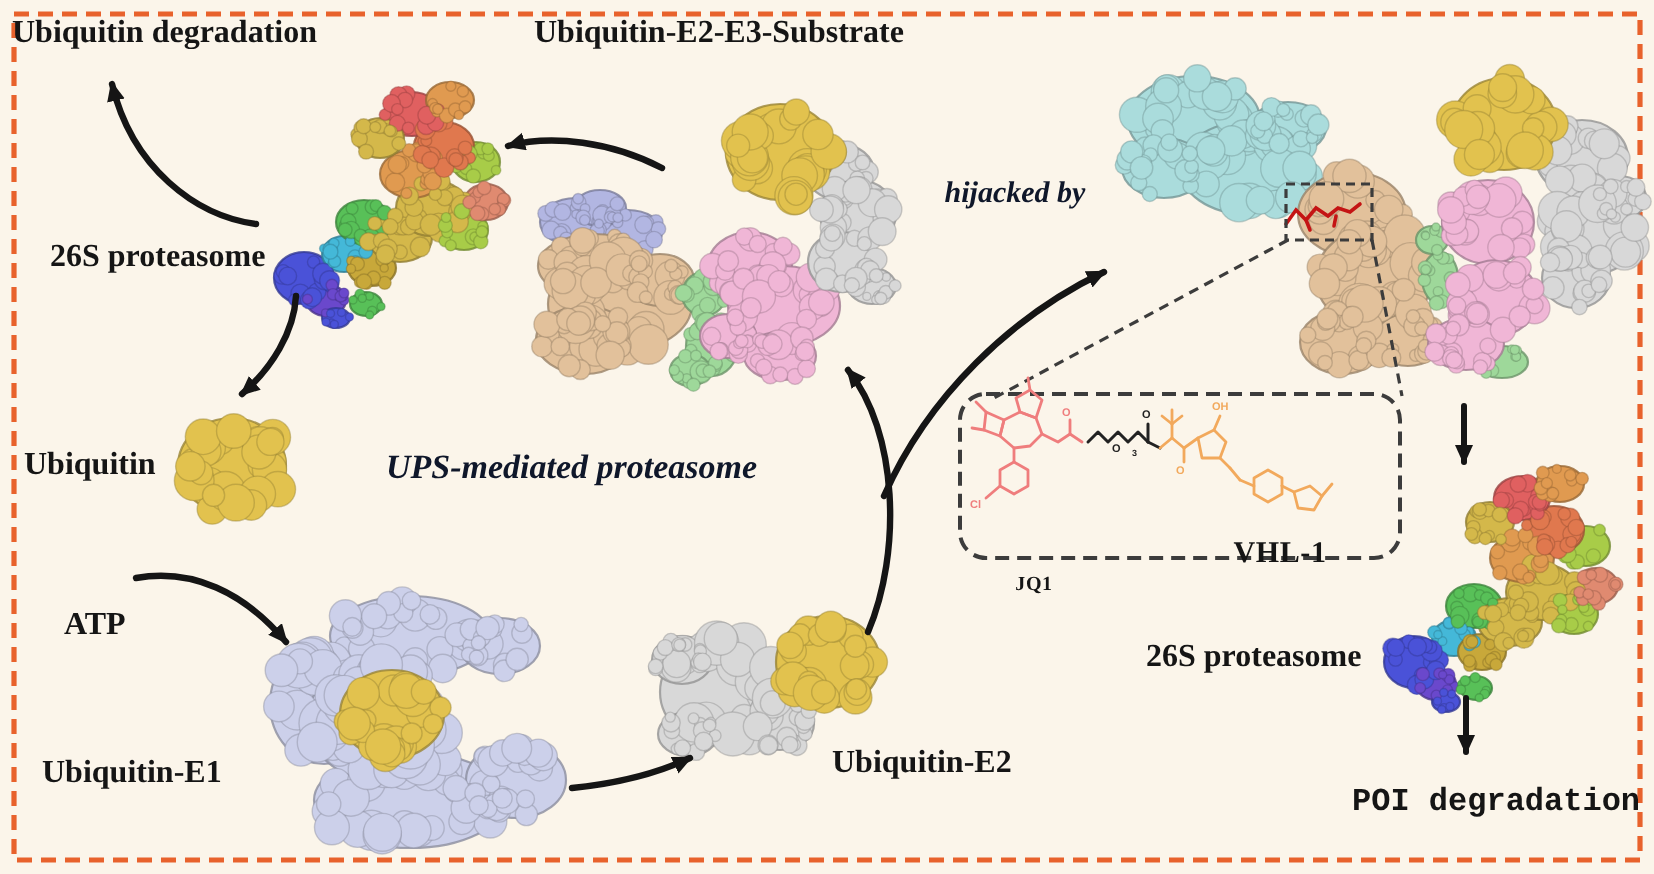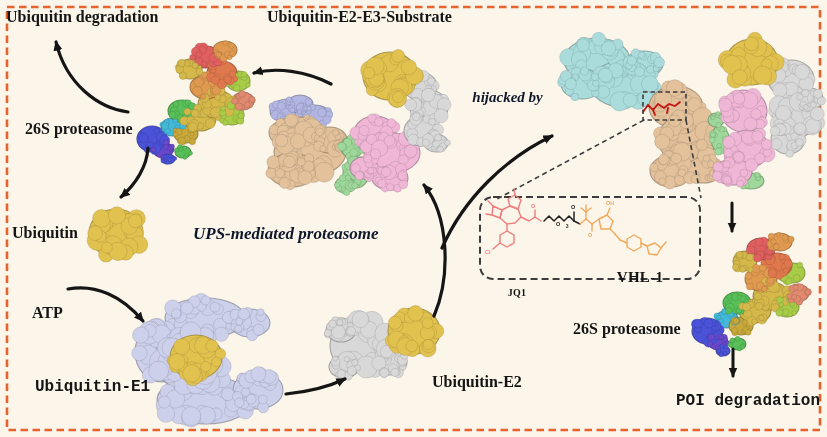--- a/index.html
+++ b/index.html
@@ -1607,22 +1607,22 @@
       <text x="588" y="237" font-size="5.5" fill="#f2a95c">O</text>
       <text x="606" y="205" font-size="5.5" fill="#f2a95c">OH</text>
     </g>
   </svg>
 
   <div class="lbl" style="left:6px;top:8px;">Ubiquitin degradation</div>
   <div class="lbl" style="left:267px;top:8px;text-align:center;">Ubiquitin-E2-E3-Substrate</div>
   <div class="lbl" style="left:25px;top:120px;">26S proteasome</div>
   <div class="lbl" style="left:12px;top:224px;">Ubiquitin</div>
   <div class="lbl" style="left:32px;top:280px;margin-top:24px;">ATP</div>
-  <div class="lbl" style="left:35px;top:378px;font-family:Liberation Mono, monospace;">Ubiquitin-E1</div>
-  <div class="lbl" style="left:432px;top:373px;">Ubiquitin-E2</div>
+  <div class="lbl" style="left:21px;top:378px;">Ubiquitin-E1</div>
+  <div class="lbl" style="left:416px;top:373px;">Ubiquitin-E2</div>
   <div class="lbl" style="left:573px;top:320px;">26S proteasome</div>
   <div class="lbl" style="left:676px;top:392px;font-family:Liberation Mono, monospace;">POI degradation</div>
 
   <div class="lbl redlbl center" style="left:450px;top:88px;width:115px;font-size:15px;line-height:1.3;">
     <div>hijacked by</div>
   </div>
   <div class="lbl redlbl" style="left:193px;top:224px;font-size:17px;">UPS-mediated proteasome</div>
 
   <div class="lbl chemlbl center" style="left:499px;top:252px;width:36px;margin-top:35px;">JQ1</div>
   <div class="lbl chemlbl center" style="left:616px;top:244px;width:48px;font-size:15px;margin-top:25px;">VHL-1</div>

